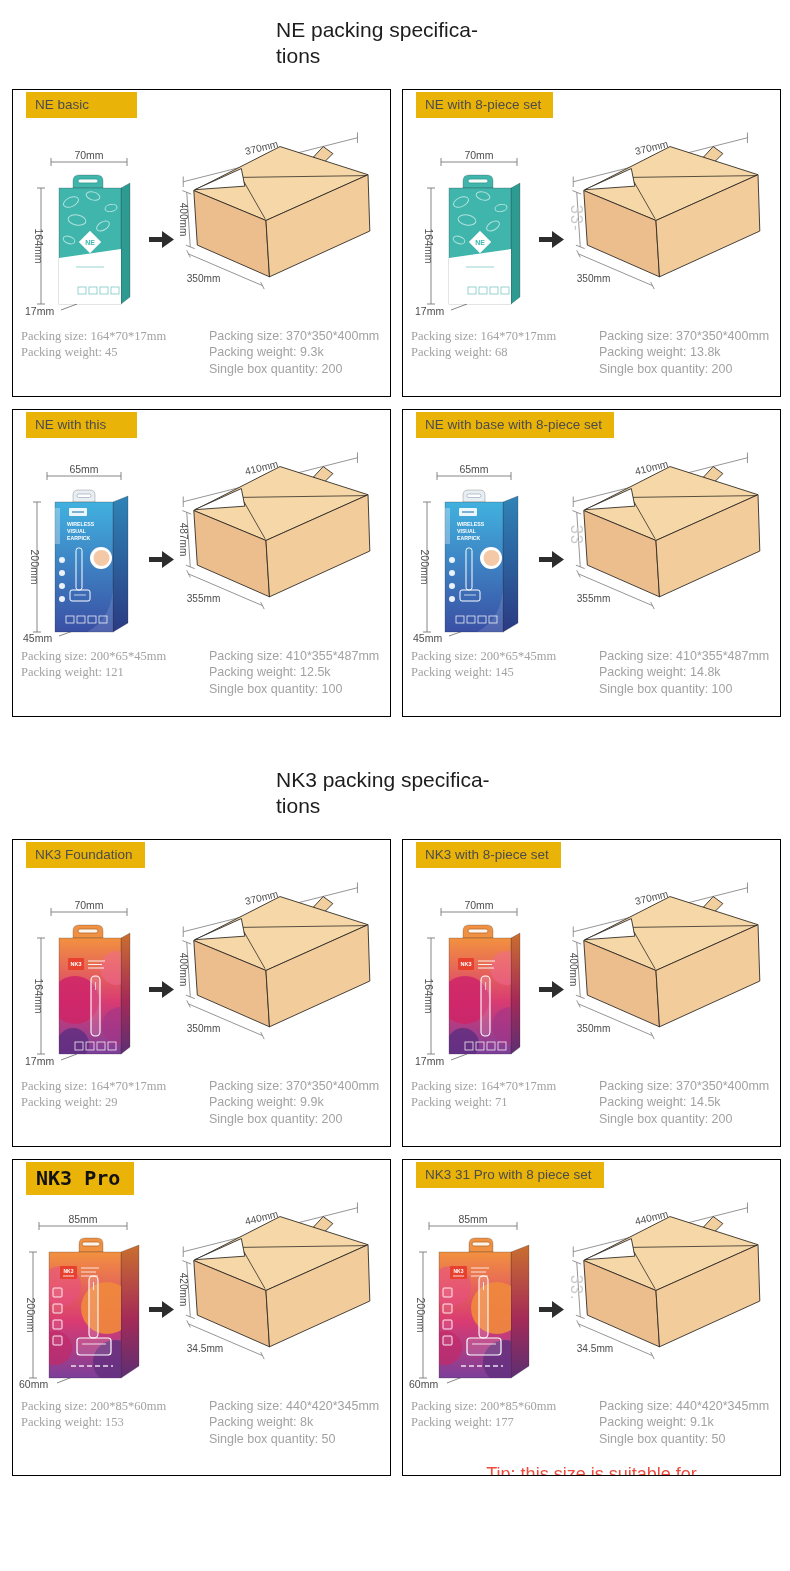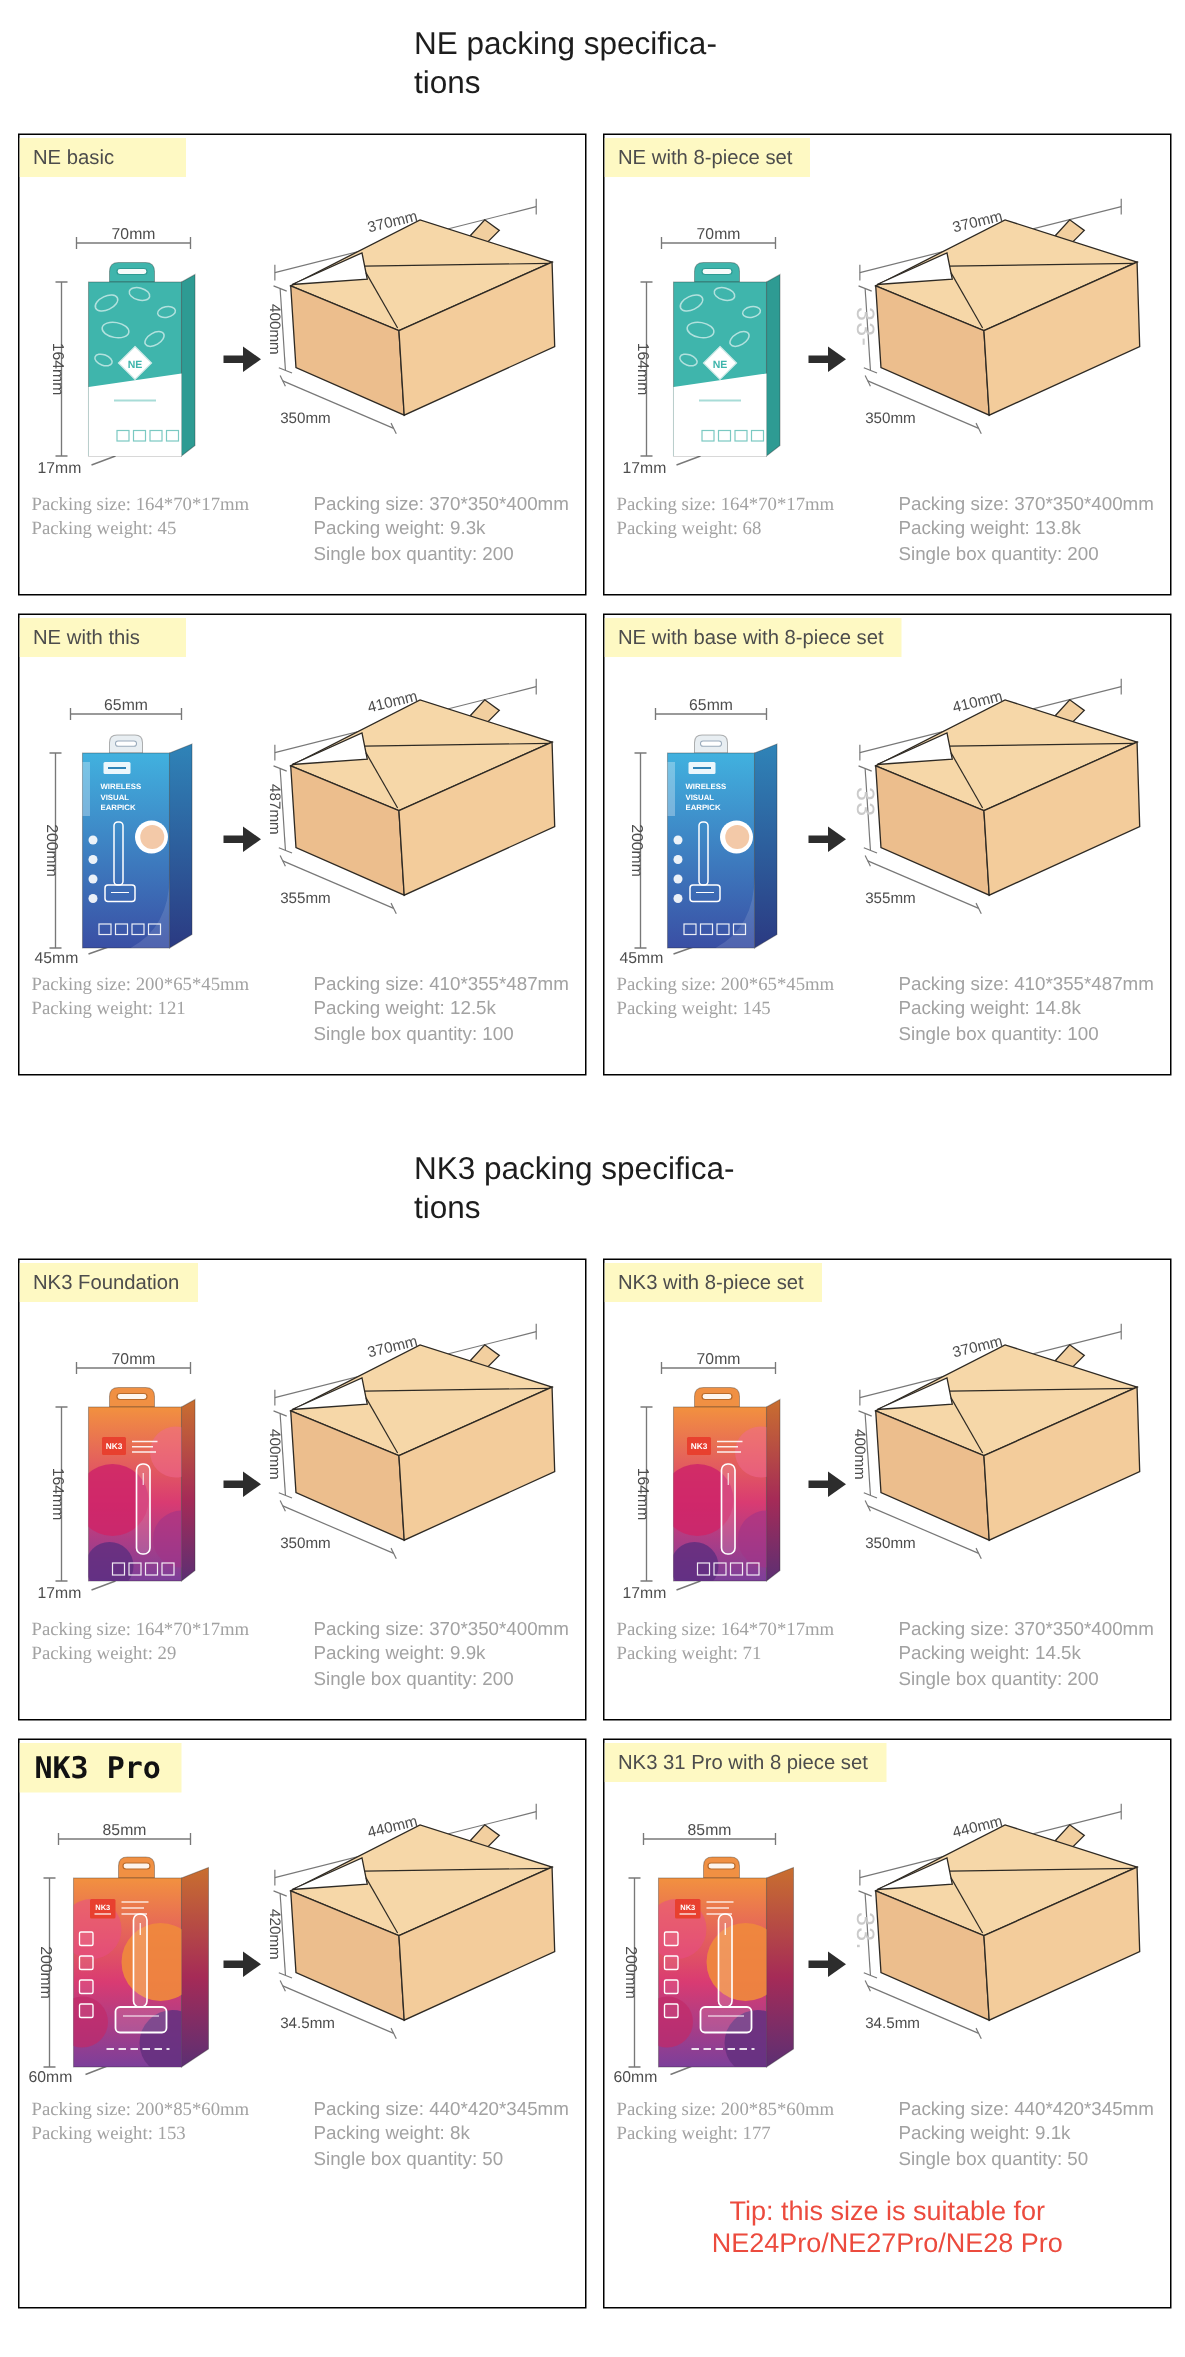--- a/index.html
+++ b/index.html
@@ -2,22 +2,22 @@
 <html><head>
 <meta charset="utf-8">
 <style>
   html,body{margin:0;padding:0;}
   body{width:790px;height:1571px;background:#ffffff;font-family:"Liberation Sans",sans-serif;overflow:hidden;}
   .stitle{width:238px;margin:0 auto 21px;font-size:21px;line-height:25.5px;color:#1d1d1d;}
   .sec1{padding-top:17px;}
   .sec2{padding-top:50px;}
   .grid{display:grid;grid-template-columns:379px 379px;column-gap:11px;row-gap:12px;padding:0 12px;}
   .panel{position:relative;height:308px;border:1px solid #000;background:#fff;box-sizing:border-box;overflow:hidden;}
-  .panel.tall{height:380px;}
-  .plabel{position:absolute;top:2px;left:0;z-index:2;background:#fef9c3;color:#4c4c4c;font-size:13.5px;padding:5px 12px 6px 9px;min-width:90px;}
+  .panel.tall{height:317px;}
+  .plabel{position:absolute;top:2px;left:13px;z-index:2;background:#eab308;color:#4c4c4c;font-size:13.5px;padding:5px 12px 6px 9px;min-width:90px;}
   .plabel.mono{font-family:"DejaVu Sans Mono",monospace;font-size:20px;font-weight:bold;color:#121212;padding:4px 14px 5px 10px;min-width:0;}
   .art{position:absolute;top:0;left:0;}
   .scol{position:absolute;top:238px;color:#a2a2a2;font-size:12.5px;line-height:16.3px;white-space:nowrap;}
   .sl{left:8px;font-family:Liberation Serif, serif;}
   .sr{left:196px;}
   .tip{position:absolute;top:304px;left:0;right:0;text-align:center;color:#EC4B3E;font-size:18px;}
   svg text{font-family:"Liberation Sans",sans-serif;}
   .dt{font-size:10.5px;fill:#4d4d4d;}
   .dt2{font-size:11.5px;fill:#4d4d4d;}
   .dw{font-size:19px;fill:#cbcbcb;letter-spacing:1px;}

